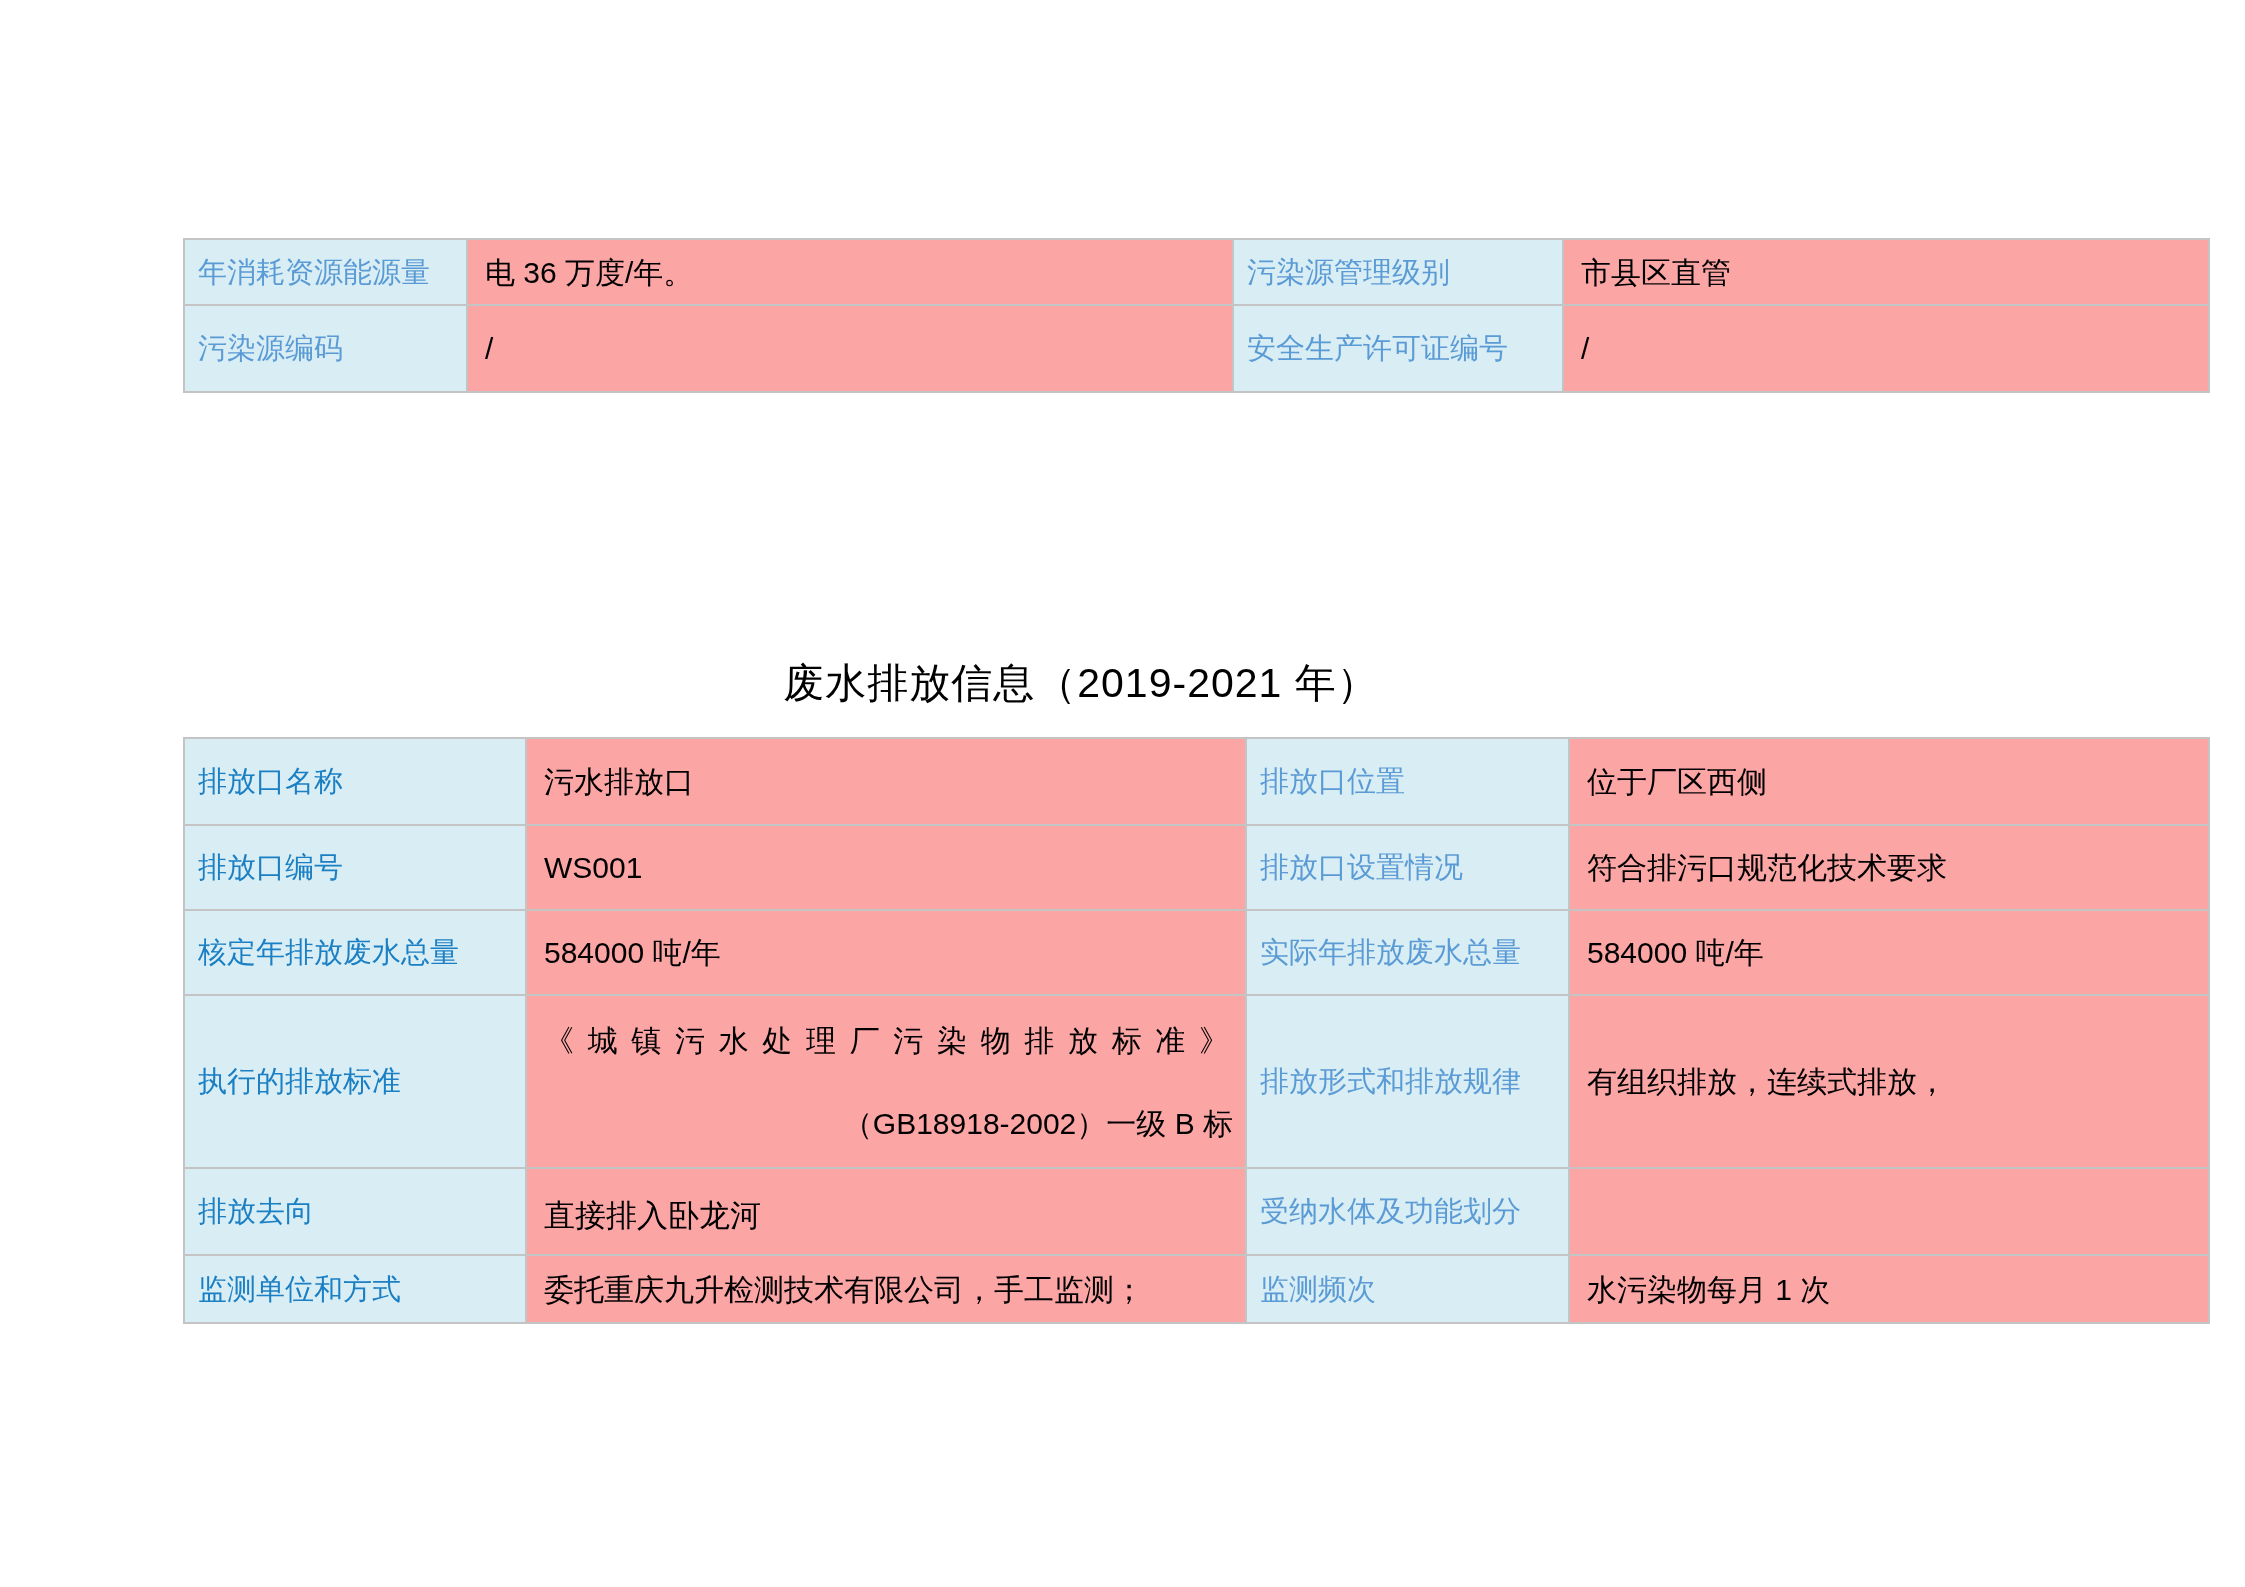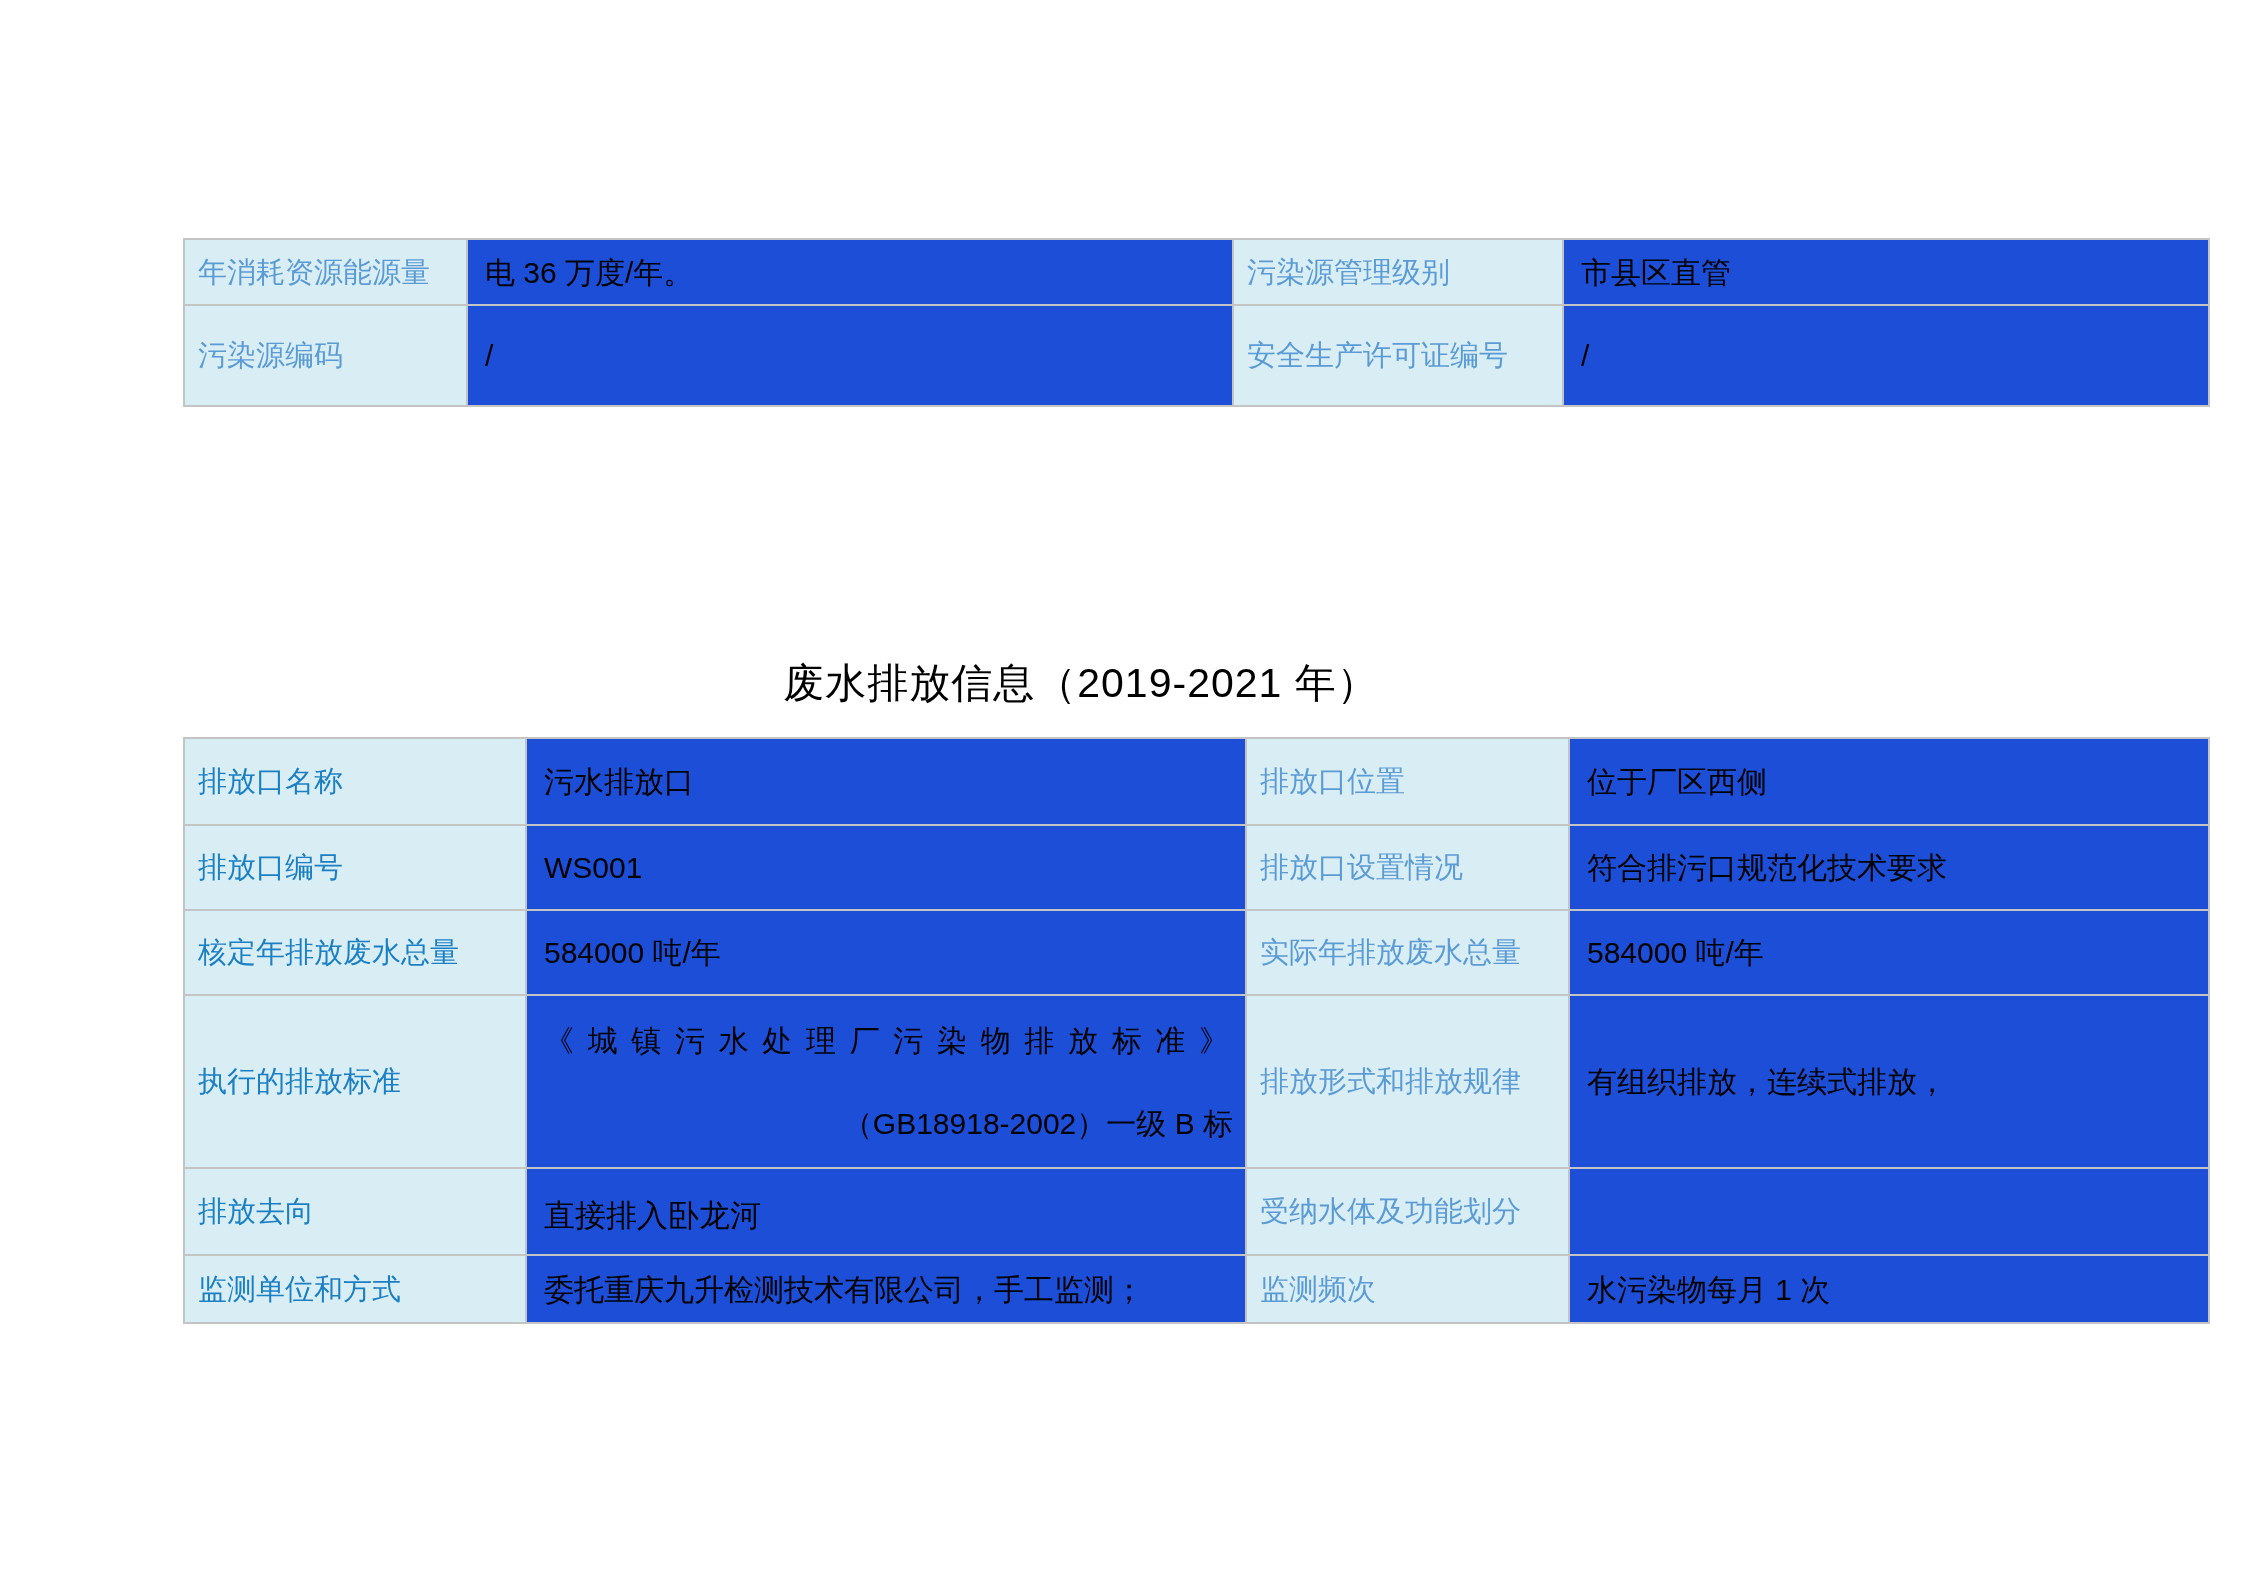--- a/index.html
+++ b/index.html
@@ -29,21 +29,21 @@
   }
   .label {
     background: #d9eef4;
     color: #5b9bd5;
     font-size: 29px;
     line-height: 1.25;
     padding: 4px 8px 4px 13px;
   }
   .label.strong { color: #1b7fc4; }
   .value {
-    background: #1d4ed8;
+    background: #fca5a5;
     color: #000000;
     font-size: 30px;
     line-height: 1.3;
     padding: 4px 12px 4px 17px;
   }
   .just {
     text-align: justify;
     text-align-last: justify;
   }
   .profile-line {
@@ -81,21 +81,21 @@
       <col style="width:330px">
       <col style="width:646px">
     </colgroup>
     <tbody>
       <tr style="height:66px">
         <td class="label">年消耗资源能源量</td>
         <td class="value">电 36 万度/年。</td>
         <td class="label">污染源管理级别</td>
         <td class="value">市县区直管</td>
       </tr>
-      <tr style="height:101px">
+      <tr style="height:87px">
         <td class="label">污染源编码</td>
         <td class="value">/</td>
         <td class="label">安全生产许可证编号</td>
         <td class="value">/</td>
       </tr>
     </tbody>
   </table>
 
   <div class="section-title">废水排放信息（2019-2021 年）</div>
 

